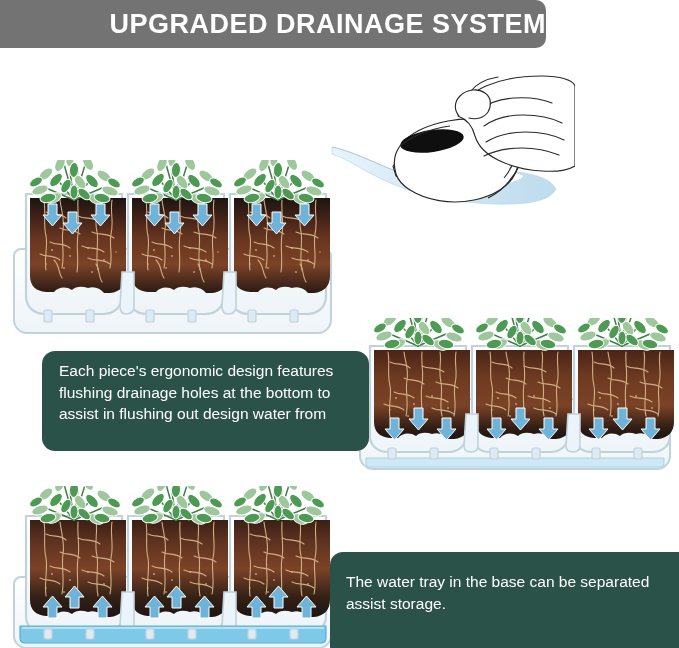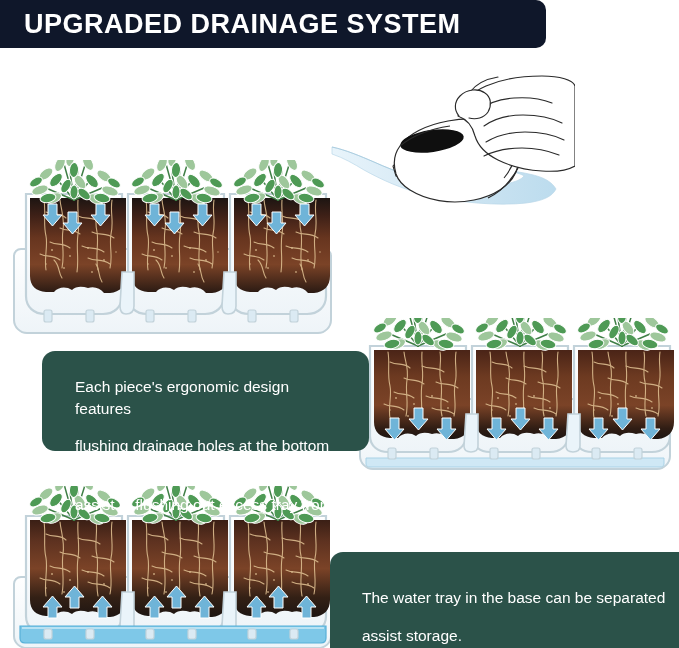--- a/index.html
+++ b/index.html
@@ -9,23 +9,23 @@
     background:#ffffff;
     font-family:"Liberation Sans","DejaVu Sans",sans-serif;
     overflow:hidden;
     position:relative;
   }
   #stage{position:absolute;left:0;top:0;width:679px;height:648px;overflow:hidden;}
 
   
   .banner{
     position:absolute;left:0;top:0;width:546px;height:48px;
-    background:#0f172a;
+    background:#737373;
     border-radius:0 10px 10px 0;
-    display:flex;align-items:center;justify-content:flex-start;
+    display:flex;align-items:center;justify-content:flex-end;
   }
   .banner-title{
     color:#ffffff;
     font-size:27px;
     font-weight:bold;
     letter-spacing:0.5px;
     white-space:nowrap;
     padding-left:24px;
   }
 
@@ -41,21 +41,21 @@
   #callout-1{
     left:42px;top:351px;width:327px;height:100px;
     border-radius:13px;
     padding:9px 14px 0 17px;
   }
   #callout-2{
     left:330px;top:552px;width:409px;height:96px;
     border-radius:13px 13px 0 0;
     padding:19px 14px 0 16px;
   }
-  .callout p{margin:16px;}
+  .callout p{margin:0;}
 
   
   .tray-fig{position:absolute;}
   #tray-1{left:10px;top:160px;width:325px;height:180px;}
   #tray-2{left:356px;top:318px;width:318px;height:155px;}
   #tray-3{left:10px;top:486px;width:325px;height:162px;}
   #can-fig{left:330px;top:70px;width:245px;height:175px;}
 
   .tray-fig svg,#can-fig svg{display:block;width:100%;height:100%;}
 </style>
@@ -469,21 +469,21 @@
           <rect x="238" y="143" width="8" height="10" rx="2"></rect>
           <rect x="280" y="143" width="8" height="10" rx="2"></rect>
         </g>
       </g>
     </svg>
   </div>
 
   <div id="callout-1" class="callout">
     <p>Each piece's ergonomic design features</p>
     <p>flushing drainage holes at the bottom to</p>
-    <p>assist in flushing out excess tray from</p>
+    <p>assist in flushing out design water from</p>
   </div>
 
   <div id="callout-2" class="callout">
     <p>The water tray in the base can be separated</p>
     <p>assist storage.</p>
   </div>
 
 </div>
 
 </body></html>

